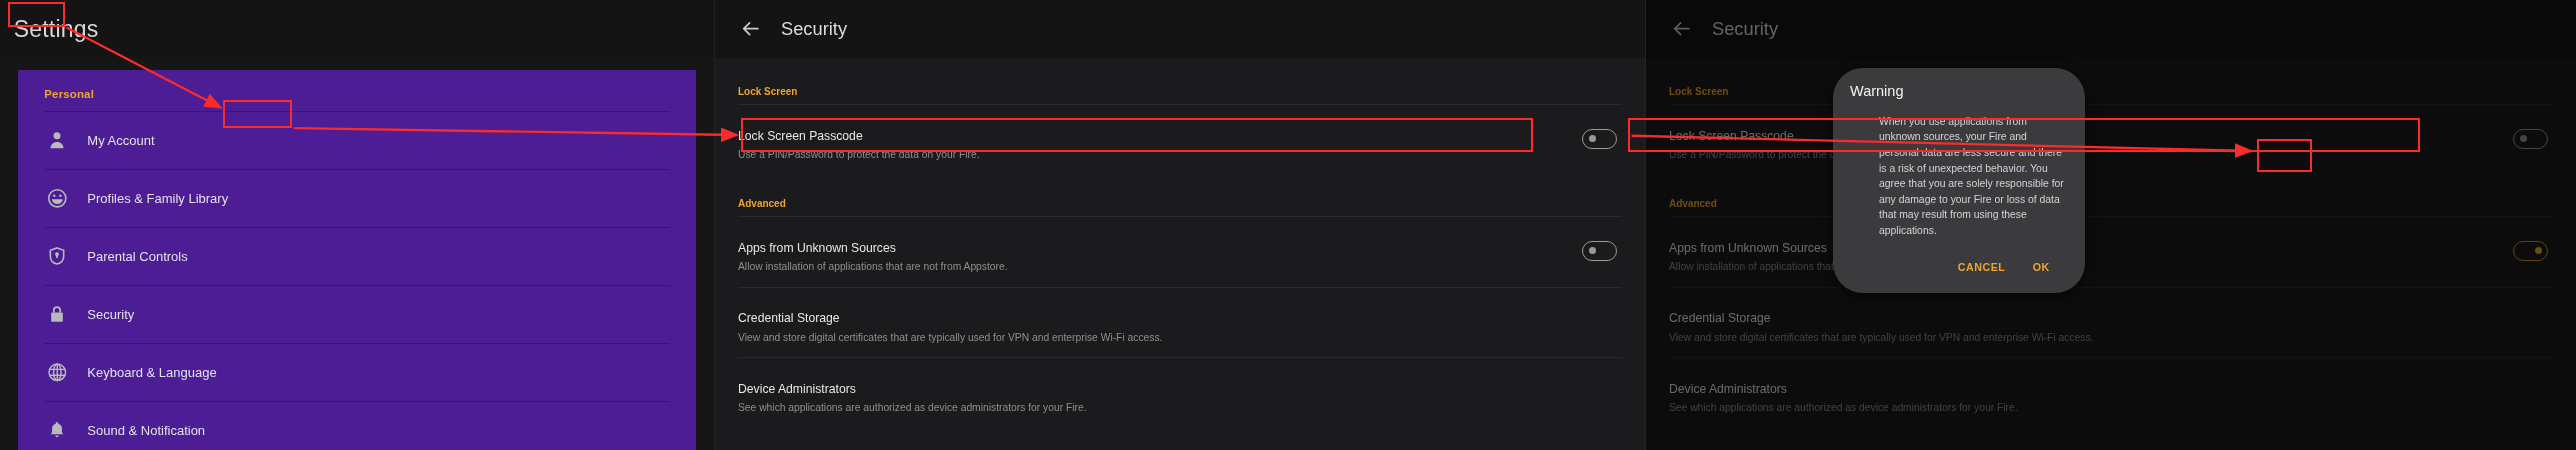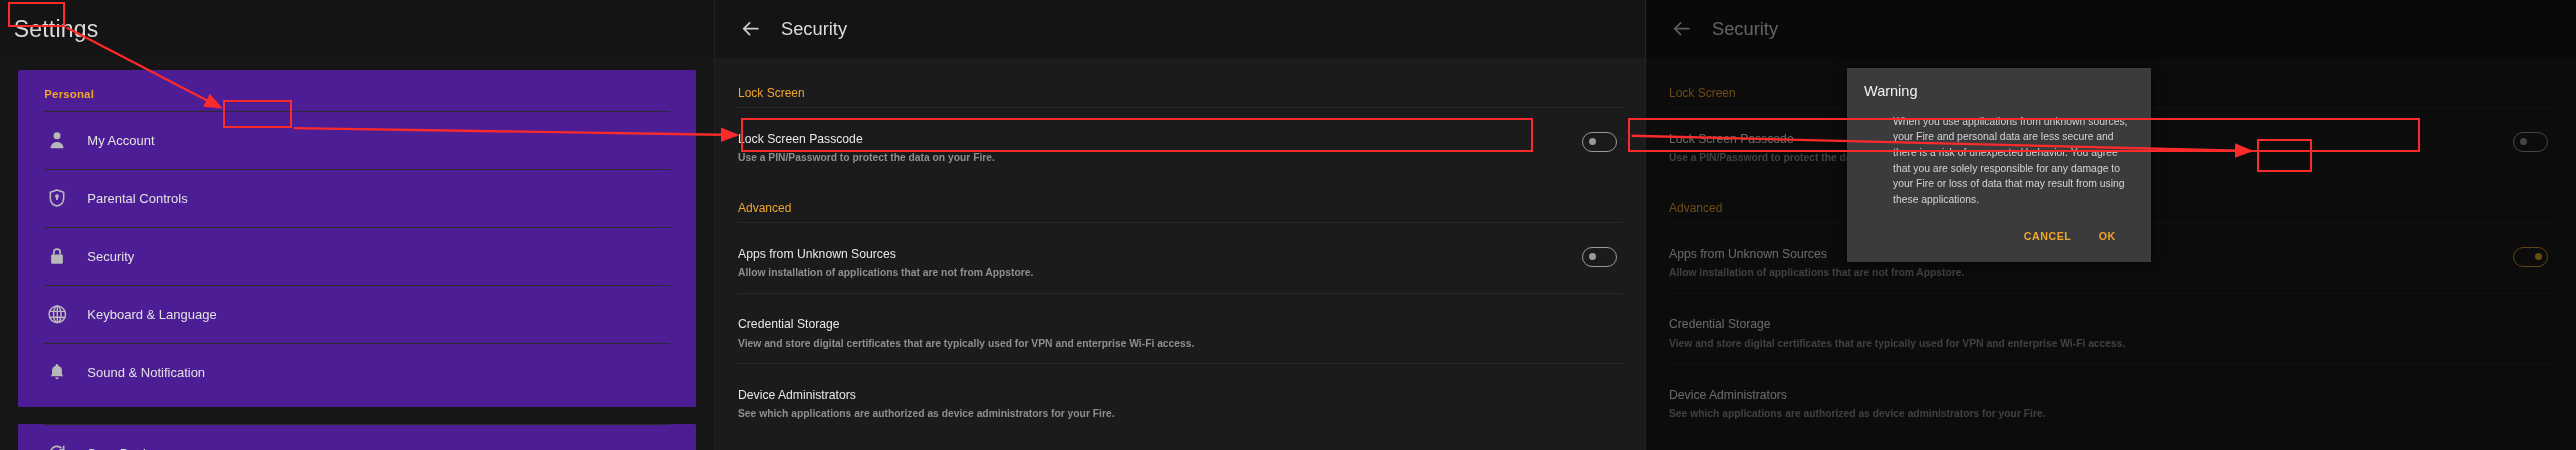--- a/index.html
+++ b/index.html
@@ -123,35 +123,35 @@
   .sec-title { color: #dcdcdc; font-size: 18.3px; }
 
   .sec-body {
     background: #1b1b1d;
     height: 392px;
     padding: 0 23px;
     box-sizing: border-box;
   }
   .sec-head {
     color: #f0a62a;
-    font-size: 12px;
-    font-weight: normal;
+    font-size: 10px;
+    font-weight: bold;
     padding: 27.5px 0 7.6px 0;
   }
   .sec-row {
     position: relative;
     display: flex;
     align-items: center;
     padding: 10.7px 0 12.2px 0;
     border-top: 0.8px solid #2a2a2c;
     min-height: 34px;
   }
   .sec-row .txt { flex: 1 1 auto; margin-top: 12px; }
   .sec-row .t1 { color: #e8e8e8; font-size: 12.2px; line-height: 17px; }
-  .sec-row .t2 { color: #8f8f90; font-size: 10.3px; line-height: 15.3px; margin-top: 2.3px; font-weight: bold; }
+  .sec-row .t2 { color: #8f8f90; font-size: 10.3px; line-height: 15.3px; margin-top: 2.3px; }
 
   .toggle {
     flex: none;
     width: 35px; height: 20px;
     border-radius: 10.7px;
     border: 1.5px solid #9a9a9a;
     position: relative;
     margin-right: 4.6px;
     box-sizing: border-box;
   }
@@ -159,27 +159,28 @@
     position: absolute;
     width: 7.6px; height: 7.6px;
     border-radius: 50%;
     background: #9a9a9a;
     top: 4.6px; left: 5.3px;
   }
   .toggle.on { border-color: #d79323; }
   .toggle.on .knob { background: #e8a62b; left: auto; right: 5.3px; }
   .dialog {
     position: absolute;
-    left: 201px;
+    left: 187px;
     top: 68px;
-    width: 304px;
+    width: 252px;
     background: #3b3b3e;
     box-shadow: 0 2.3px 12.2px rgba(0,0,0,.55);
     padding: 15.3px 17px 7.6px 17px;
     box-sizing: border-box;
+    border-radius: 30px;
   }
   .dlg-title { color: #f2f2f2; font-size: 14.5px; margin-bottom: 14.5px; }
   .dlg-body { color: #d4d4d6; font-size: 10.4px; line-height: 15.6px; margin-left: 29px; }
   .dlg-actions {
     display: flex;
     justify-content: flex-end;
     align-items: center;
     margin-top: 15.3px;
     padding-bottom: 4.6px;
   }
@@ -219,20 +220,31 @@
       <div class="grp-head">Personal</div>
       <div class="grid2">
         <div class="cell">
           <span class="ico">
             <svg viewBox="0 0 24 24" width="20" height="20">
                 <circle cx="12" cy="7" r="4.2" fill="currentColor"></circle>
                 <path d="M4.2 22c0-4.6 3.5-7.6 7.8-7.6S19.8 17.4 19.8 22z" fill="currentColor"></path>
               </svg>
           </span>
           <span class="lbl">My Account</span>
+        </div>
+        <div class="cell">
+          <span class="ico">
+            <svg viewBox="0 0 24 24" width="20.6" height="20.6">
+                <circle cx="12" cy="12" r="10" fill="none" stroke="currentColor" stroke-width="1.8"></circle>
+                <circle cx="8.4" cy="9" r="1.5" fill="currentColor"></circle>
+                <circle cx="15.6" cy="9" r="1.5" fill="currentColor"></circle>
+                <path d="M5.5 13.2h13a6.6 6.6 0 0 1-13 0z" fill="currentColor"></path>
+              </svg>
+          </span>
+          <span class="lbl">Profiles &amp; Family Library</span>
         </div>
         <div class="cell">
           <span class="ico">
             <svg viewBox="0 0 24 24" width="20" height="20">
                 <path d="M12 2.3 20 5.2v7.1c0 4.7-3.4 8.3-8 9.4-4.6-1.1-8-4.7-8-9.4V5.2z" fill="none" stroke="currentColor" stroke-width="1.9"></path>
                 <path d="M12 7.6a2.3 2.3 0 0 0-1.1 4.3v2.6h2.2v-2.6A2.3 2.3 0 0 0 12 7.6z" fill="currentColor"></path>
               </svg>
           </span>
           <span class="lbl">Parental Controls</span>
         </div>

